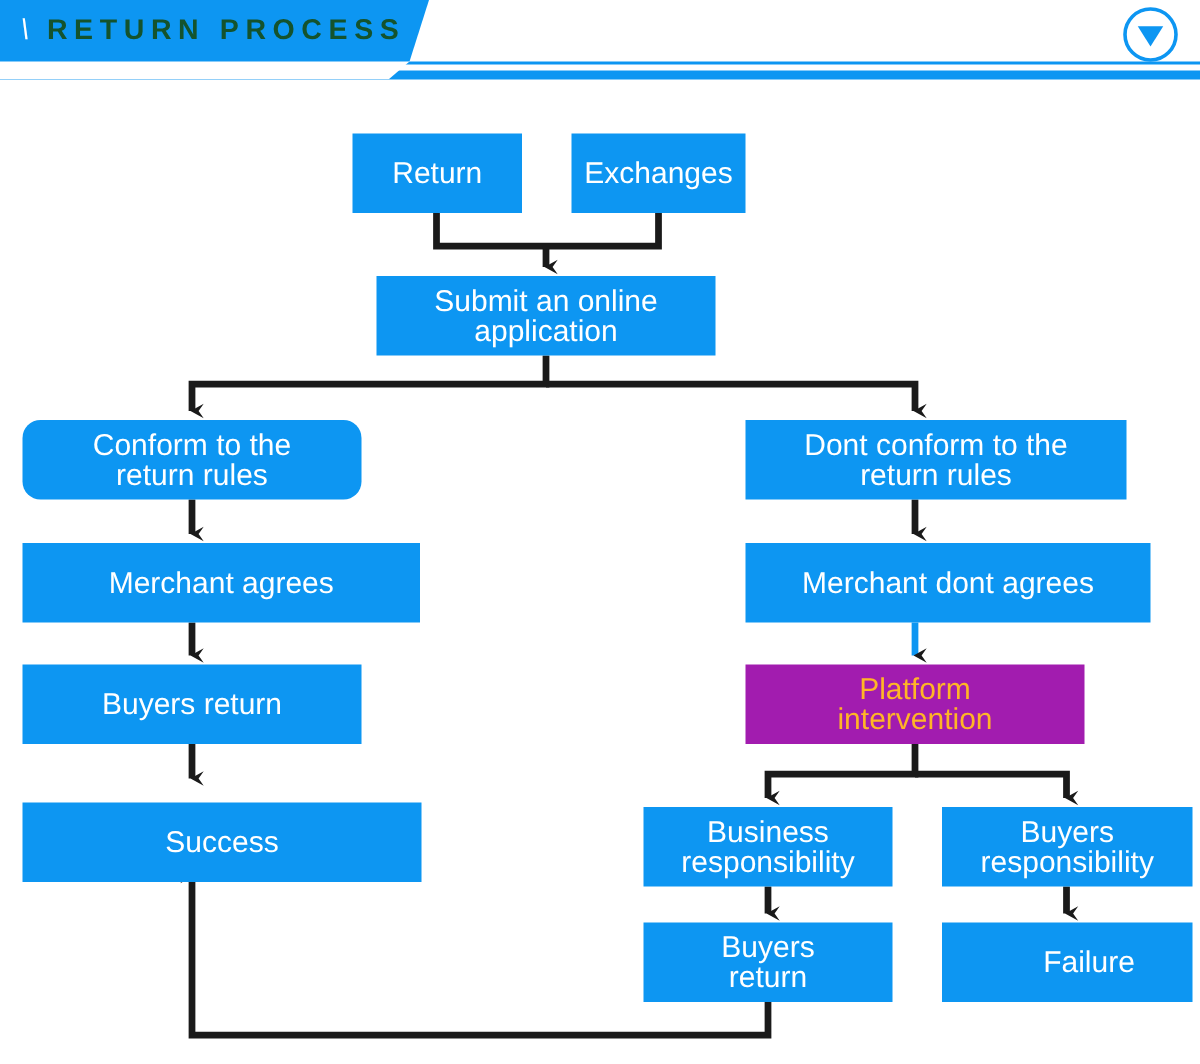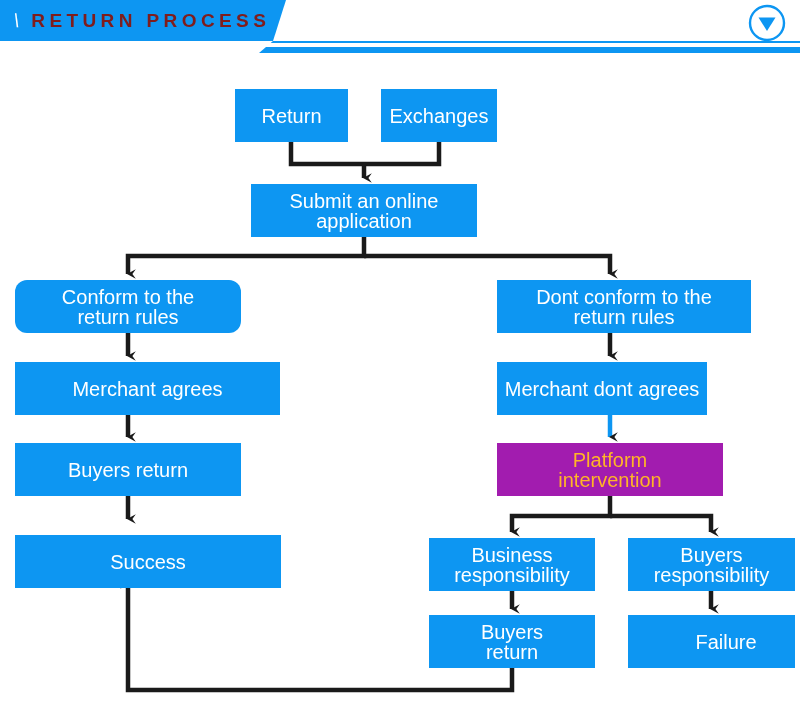--- a/index.html
+++ b/index.html
@@ -48,21 +48,21 @@
   }
   #header-slash {
     color: #ffffff;
     font-size: 19px;
     font-weight: 400;
     line-height: 1;
     margin-right: 12px;
     transform: skewX(-8deg);
   }
   #header-title {
-    color: #7f1d1d;
+    color: #14532d;
     font-size: 19px;
     font-weight: bold;
     letter-spacing: 4.4px;
     line-height: 1;
     white-space: nowrap;
   }
   .hdr-rule-thin {
     position: absolute;
     left: 0;
     top: 41px;
@@ -233,21 +233,21 @@
         <div class="node" style="left: 15px; top: 383px; width: 226px; height: 53px;">
           <span class="node-label">Buyers return</span>
         </div>
         <div class="node" style="left: 15px; top: 475px; width: 266px; height: 53px;">
           <span class="node-label">Success</span>
         </div>
         <div class="node" style="left: 497px; top: 220px; width: 254px; height: 53px;">
           <span class="node-label">Dont conform to the
 return rules</span>
         </div>
-        <div class="node" style="left: 497px; top: 302px; width: 210px; height: 53px;">
+        <div class="node" style="left: 497px; top: 302px; width: 270px; height: 53px;">
           <span class="node-label">Merchant dont agrees</span>
         </div>
         <div class="node orange" style="left: 497px; top: 383px; width: 226px; height: 53px;">
           <span class="node-label">Platform
 intervention</span>
         </div>
         <div class="node" style="left: 429px; top: 478px; width: 166px; height: 53px; text-align: center;">
           <span class="node-label">Business
 responsibility</span>
         </div>

